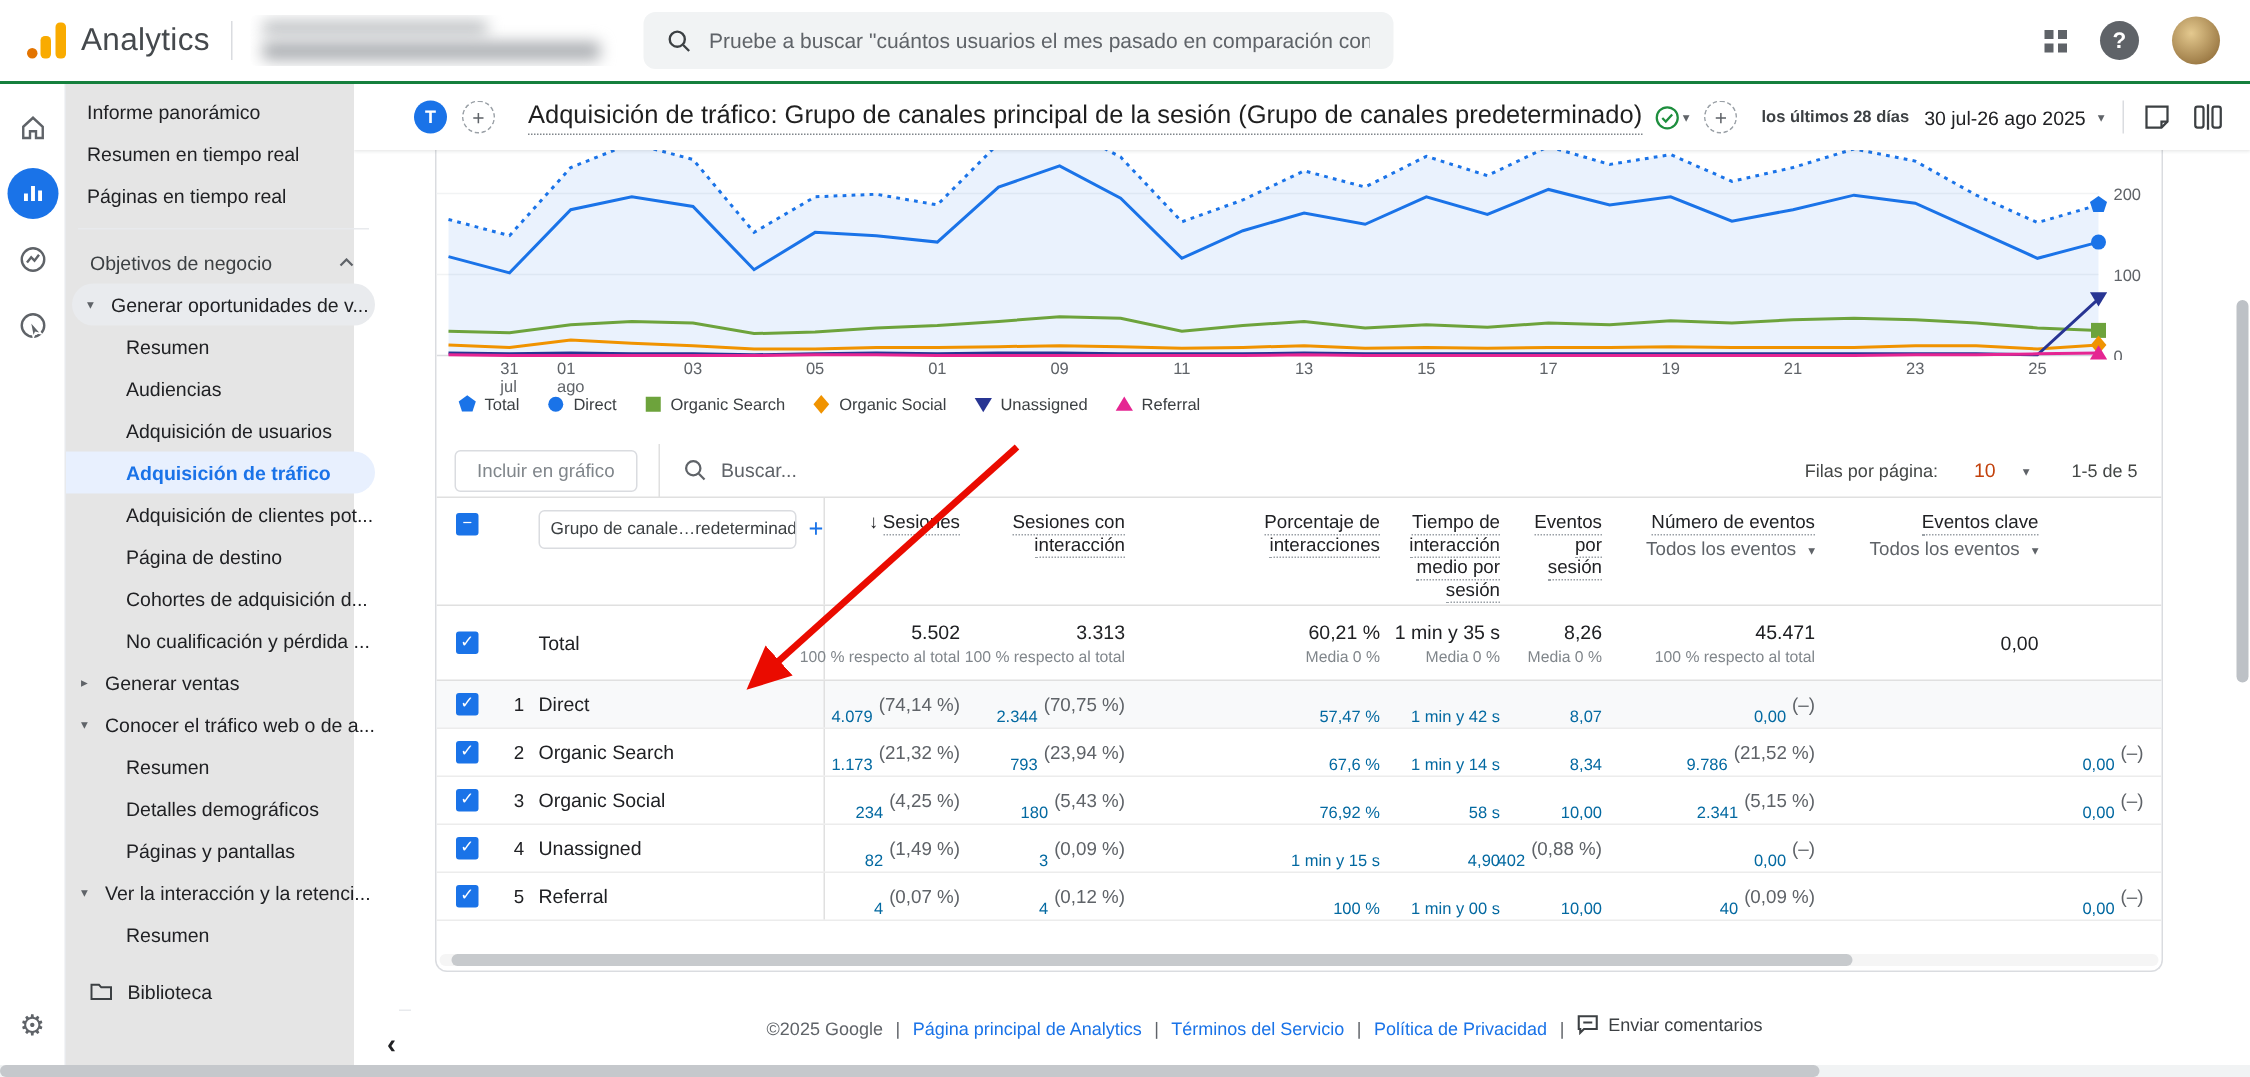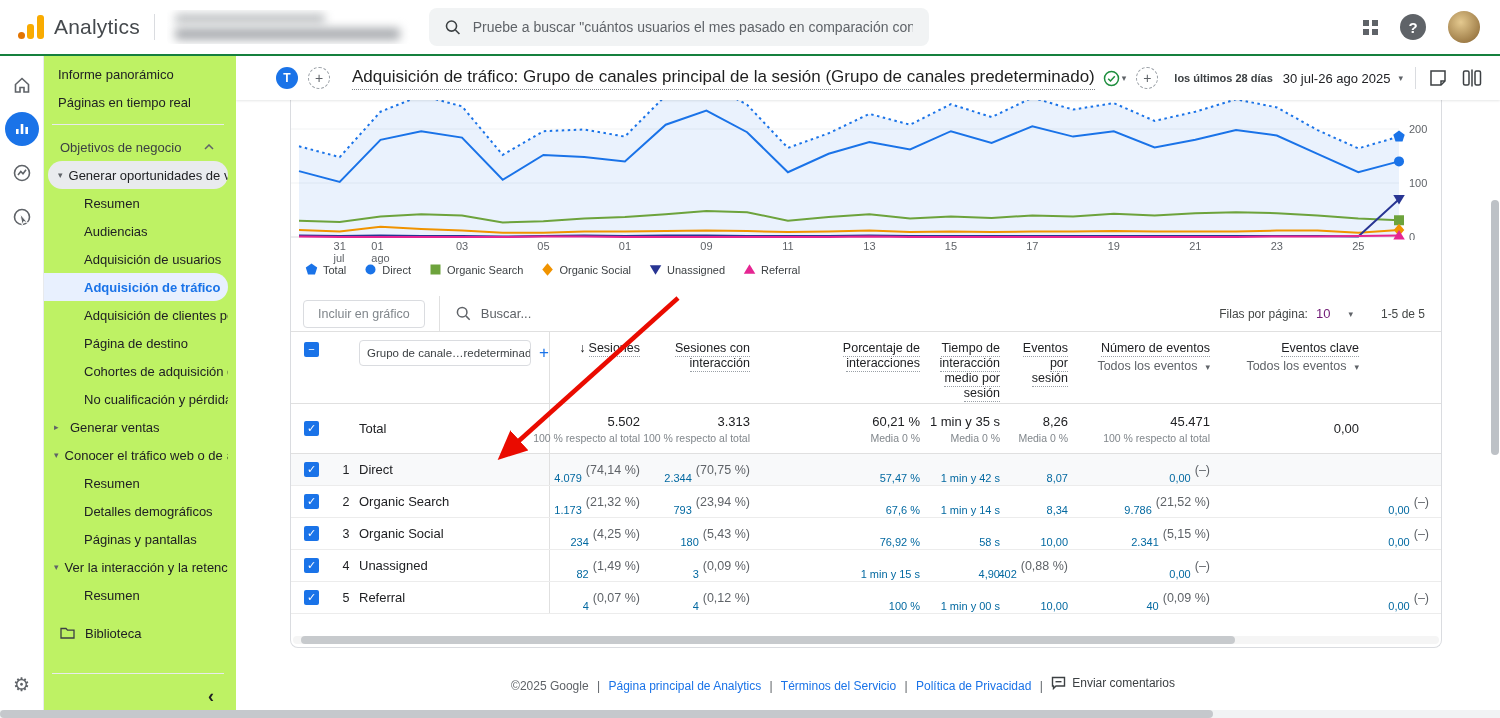--- a/index.html
+++ b/index.html
@@ -34,22 +34,22 @@
 
   
   .rail { position:absolute; left:0; top:56px; bottom:0; width:44px; background:#fff;
     border-right:1px solid #e8eaed; display:flex; flex-direction:column; align-items:center;
     padding-top:12px; gap:10px; z-index:20; }
   .rail-item { width:34px; height:34px; border-radius:50%; display:flex; align-items:center; justify-content:center; }
   .rail-item.active { background:#1a73e8; }
   .rail-gear { margin-top:auto; margin-bottom:22px; font-size:19px; color:#5f6368; }
 
   
-  .sidebar { position:absolute; left:44px; top:56px; bottom:0; width:192px; background:#bef264;
-    z-index:20; font-size:13px; display:flex; flex-direction:column; }
+  .sidebar { position:absolute; left:44px; top:56px; bottom:0; width:192px; background:#e5e5e5;
+    z-index:20; font-size:13px; display:flex; }
   #sb { padding-top:4px; }
   .sb-item { height:28px; display:flex; align-items:center; margin-right:8px; border-radius:0 14px 14px 0;
     cursor:pointer; white-space:nowrap; overflow:hidden; color:#202124; }
   .sb-item.link { padding-left:14px; }
   .sb-item.section { padding-left:16px; color:#3c4043; }
   .sb-item.section .sec-chev { margin-left:auto; margin-right:14px; display:flex; }
   .sb-item.group { padding-left:10px; gap:6px; }
   .sb-item.group .caret { color:#5f6368; font-size:9px; width:10px; }
   .sb-item.group.activegrp { background:#e9ebee; border-radius:14px; margin-left:4px; }
   .sb-item.child { padding-left:40px; }
@@ -92,21 +92,21 @@
   #legend { position:absolute; left:14px; top:163px; display:flex; align-items:center; gap:18px; }
   .lg-item { display:flex; align-items:center; gap:5px; font-size:11px; color:#3c4043; }
 
   .controls { height:36px; margin-top:12px; display:flex; align-items:center; border-bottom:1px solid #e0e0e0; }
   .chip { margin-left:12px; border:1px solid #dadce0; border-radius:4px; color:#80868b; font-size:12.5px;
     padding:6px 14px; white-space:nowrap; }
   .ctl-div { width:1px; height:36px; background:#e0e0e0; margin-left:14px; }
   .tsearch { display:flex; align-items:center; gap:10px; margin-left:16px; color:#5f6368; font-size:13px; }
   .ctl-right { margin-left:auto; display:flex; align-items:center; gap:8px; font-size:12px; color:#444746;
     padding-right:16px; }
-  .rpp-value { font-size:13px; color:#701a75; }
+  .rpp-value { margin-left:16px; font-size:13px; color:#c2410c; }
   .rpp-caret { color:#5f6368; font-size:9px; margin:0 20px 0 10px; }
   .range-text { font-size:12px; color:#444746; }
 
   .trow { display:grid; grid-template-columns:42px 26px 190px 105px 110px 170px 80px 68px 142px 219px; align-items:center; }
   .trow > .mcell:last-child, .trow > .hcell:last-child { padding-right:84px; }
   .c-m1 { border-left:1px solid #e0e0e0; }
   .thead { height:72px; border-bottom:1px solid #e0e0e0; align-items:start; }
   .thead .dimsel { display:flex; align-items:center; gap:8px; margin-top:8px; }
   .dim-dd { width:176px; border:1px solid #dadce0; border-radius:4px; height:26px; display:flex; align-items:center;
     padding:0 7px; font-size:11.5px; color:#3c4043; white-space:nowrap; overflow:hidden; gap:4px; }
@@ -210,20 +210,23 @@
           <path d="M8 7 L15.5 15.5 L11.6 14.6 L10.2 18 Z" fill="#5f6368" stroke="#fff" stroke-width="1"></path>
         </svg>
     </div>
     <span class="rail-gear">⚙</span>
   </nav>
 
   <aside class="sidebar">
     <div id="sb">
         <div class="sb-item link">
           <span>Informe panorámico</span>
+        </div>
+        <div class="sb-item link">
+          <span>Resumen en tiempo real</span>
         </div>
         <div class="sb-item link">
           <span>Páginas en tiempo real</span>
         </div>
         <div class="sb-div"></div>
         <div class="sb-item section">
           <span>Objetivos de negocio</span>
           <span class="sec-chev">
             <svg width="10" height="6" viewBox="0 0 10 6">
               <path d="M1 5 L5 1 L9 5" fill="none" stroke="#5f6368" stroke-width="1.5"></path>

